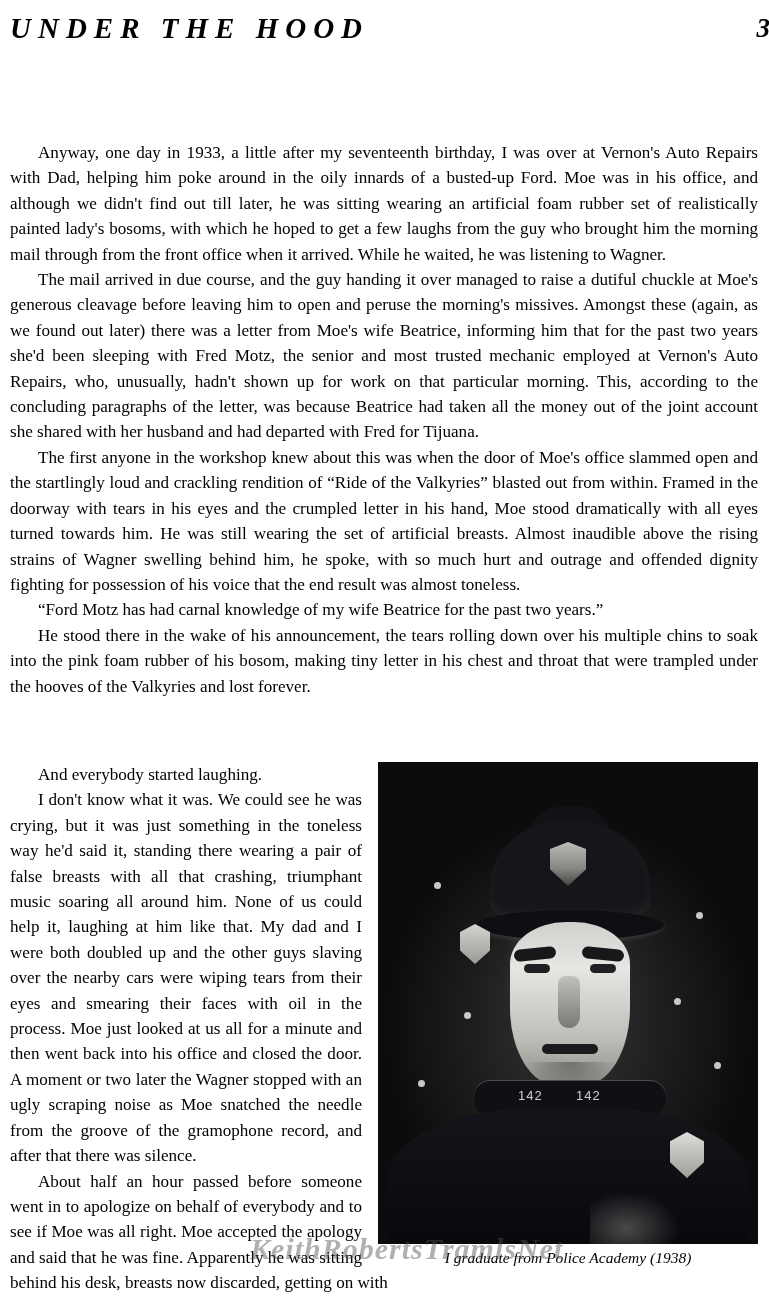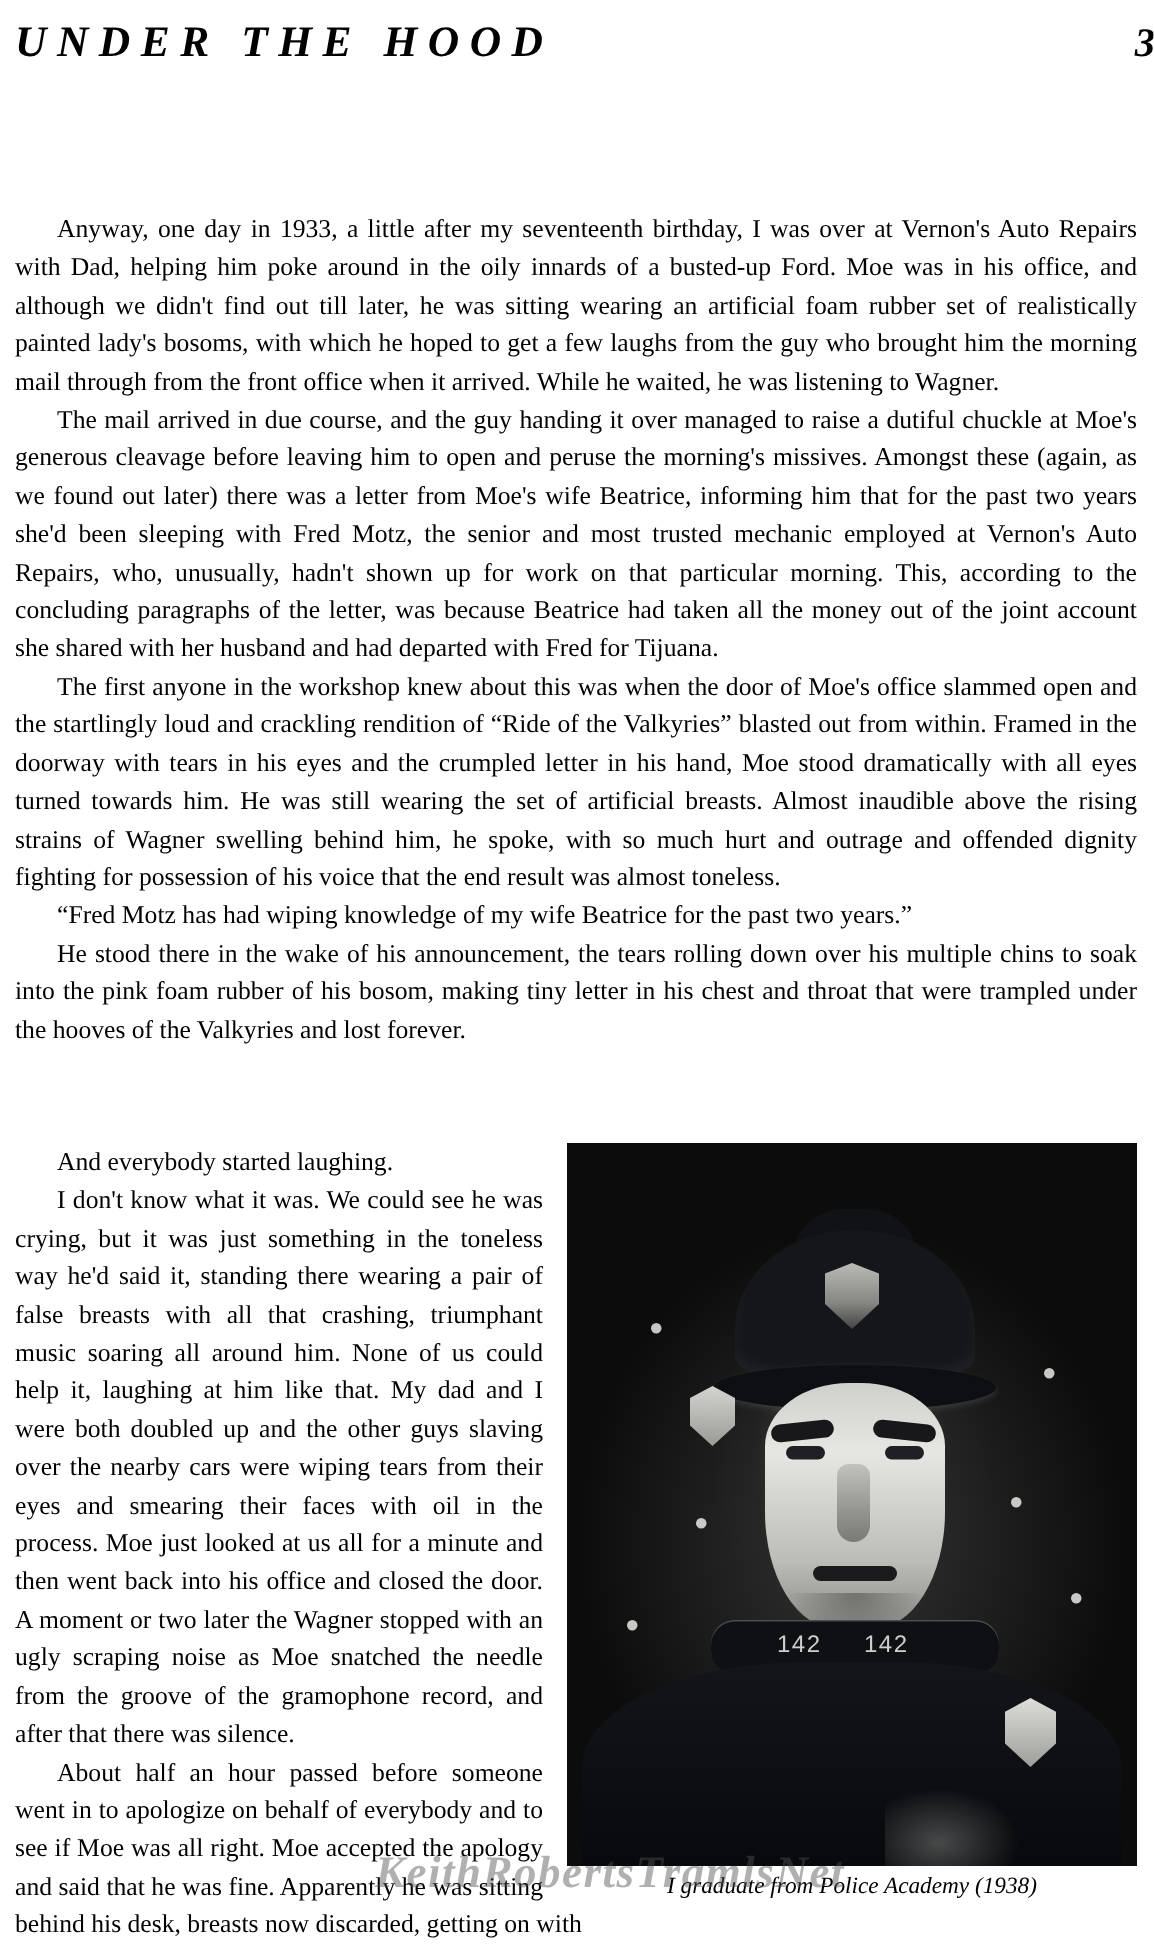--- a/index.html
+++ b/index.html
@@ -198,21 +198,21 @@
     width: 192px;
     height: 36px;
     background: #0f1013;
     border-radius: 16px;
     box-shadow: inset 0 1px 0 rgba(255,255,255,0.25);
   }
   .collar-num-l, .collar-num-r {
     position: absolute;
     top: 326px;
     font-family: "Liberation Sans", sans-serif;
-    font-size: 16px;
+    font-size: 13px;
     color: #cfcfcc;
     letter-spacing: 1px;
   }
   .collar-num-l { left: 140px; }
   .collar-num-r { left: 198px; }
   .shoulders {
     position: absolute;
     left: 10px;
     top: 346px;
     width: 360px;
@@ -305,21 +305,21 @@
 
   <div class="header">
     <div class="header-title">UNDER THE HOOD</div>
     <div class="header-page-number">3</div>
   </div>
 
   <div class="body-text">
     <p>Anyway, one day in 1933, a little after my seventeenth birthday, I was over at Vernon's Auto Repairs with Dad, helping him poke around in the oily innards of a busted-up Ford. Moe was in his office, and although we didn't find out till later, he was sitting wearing an artificial foam rubber set of realistically painted lady's bosoms, with which he hoped to get a few laughs from the guy who brought him the morning mail through from the front office when it arrived. While he waited, he was listening to Wagner.</p>
     <p>The mail arrived in due course, and the guy handing it over managed to raise a dutiful chuckle at Moe's generous cleavage before leaving him to open and peruse the morning's missives. Amongst these (again, as we found out later) there was a letter from Moe's wife Beatrice, informing him that for the past two years she'd been sleeping with Fred Motz, the senior and most trusted mechanic employed at Vernon's Auto Repairs, who, unusually, hadn't shown up for work on that particular morning. This, according to the concluding paragraphs of the letter, was because Beatrice had taken all the money out of the joint account she shared with her husband and had departed with Fred for Tijuana.</p>
     <p>The first anyone in the workshop knew about this was when the door of Moe's office slammed open and the startlingly loud and crackling rendition of “Ride of the Valkyries” blasted out from within. Framed in the doorway with tears in his eyes and the crumpled letter in his hand, Moe stood dramatically with all eyes turned towards him. He was still wearing the set of artificial breasts. Almost inaudible above the rising strains of Wagner swelling behind him, he spoke, with so much hurt and outrage and offended dignity fighting for possession of his voice that the end result was almost toneless.</p>
-    <p>“Fred Motz has had wiping knowledge of my wife Beatrice for the past two years.”</p>
+    <p>“Ford Motz has had carnal knowledge of my wife Beatrice for the past two years.”</p>
     <p>He stood there in the wake of his announcement, the tears rolling down over his multiple chins to soak into the pink foam rubber of his bosom, making tiny letter in his chest and throat that were trampled under the hooves of the Valkyries and lost forever.</p>
   </div>
 
   <div class="wrap-section">
 
     <figure class="figure">
       <div class="figure-image">
         <div class="fig-bg"></div>
         <div class="helmet-top"></div>
         <div class="helmet"></div>

